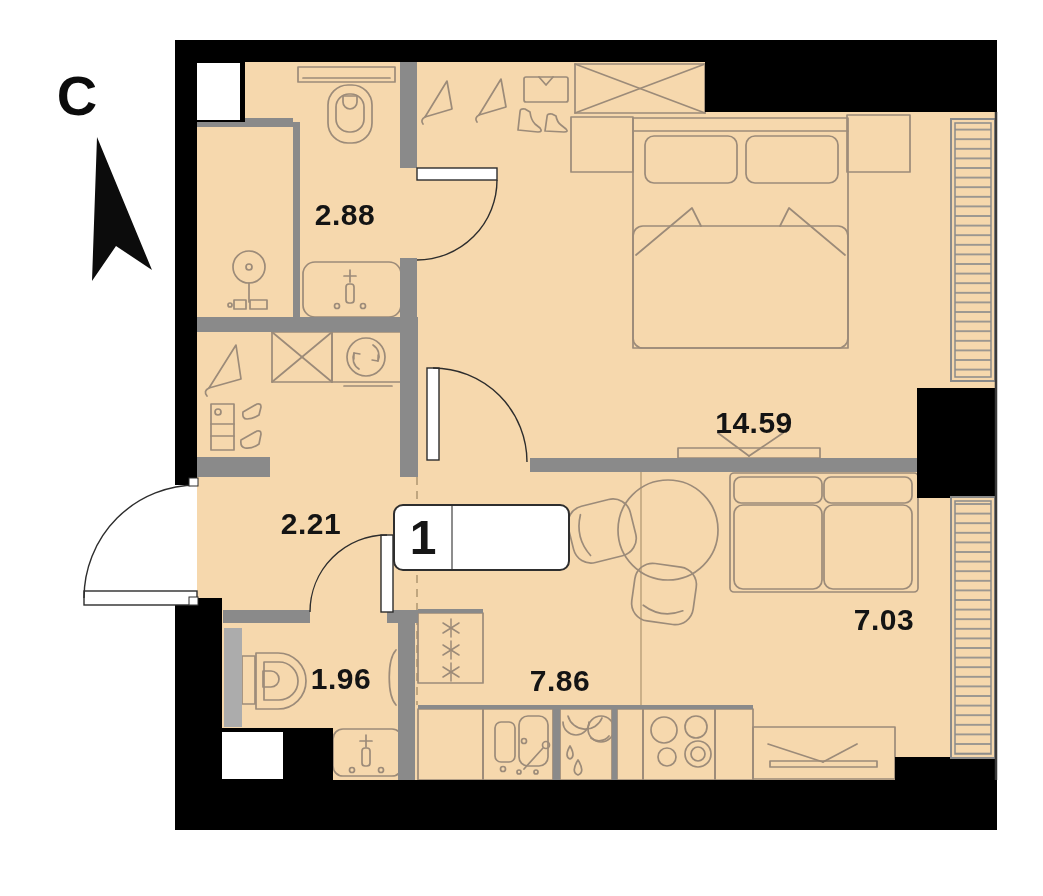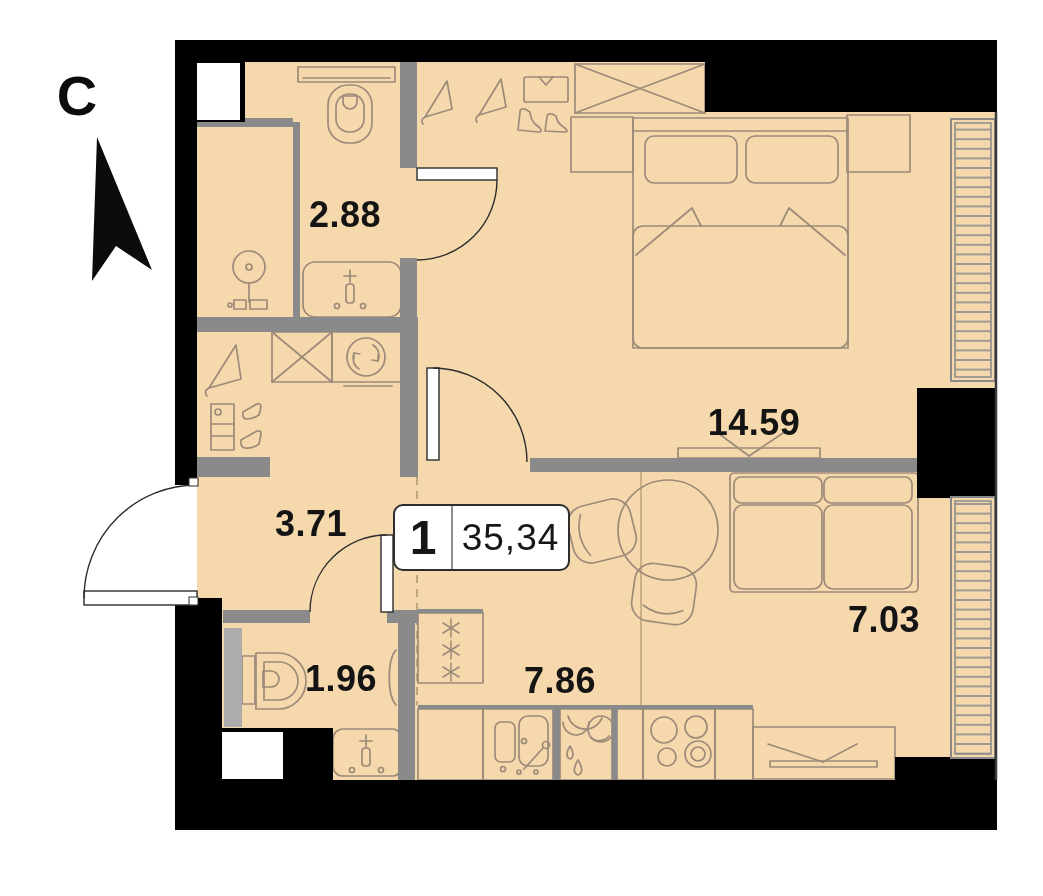--- a/index.html
+++ b/index.html
@@ -1,20 +1,20 @@
 <!DOCTYPE html>
 <html><head>
 <meta charset="utf-8">
 <style>
   html,body{margin:0;padding:0;background:#ffffff;}
   #stage{position:relative;width:1043px;height:896px;background:#ffffff;overflow:hidden;
          font-family:"Liberation Sans",sans-serif;}
   #plan-svg{position:absolute;left:0;top:0;}
   .room-label{position:absolute;transform:translate(-50%,-50%);
-    font-weight:700;font-size:36px;color:#141414;letter-spacing:.5px;white-space:nowrap;}
+    font-weight:700;font-size:30px;color:#141414;letter-spacing:.5px;white-space:nowrap;}
   #north-letter{position:absolute;left:77px;top:95px;transform:translate(-50%,-50%);
     font-size:56px;font-weight:600;color:#0c0c0c;}
   #unit-badge{position:absolute;left:393px;top:504px;width:177px;height:67px;
     background:#ffffff;border:2px solid #2e2e2e;border-radius:10px;
     display:flex;align-items:stretch;box-sizing:border-box;}
   #unit-badge .rooms{width:56px;display:flex;align-items:center;justify-content:center;
     font-size:48px;font-weight:700;color:#161616;border-right:2px solid #8d8d8d;}
   #unit-badge .area{flex:1;display:flex;align-items:center;justify-content:center;
     font-size:37px;font-weight:500;color:#161616;letter-spacing:1px;}
 </style>
@@ -302,23 +302,22 @@
     </g>
   </g>
 
   <path d="M97,137 L152,270 L116,246 L92,281 Z" fill="#0c0c0c"></path>
 </svg>
 
 <div id="north-letter">С</div>
 
 <div class="room-label" style="left:345px;top:215px;">2.88</div>
 <div class="room-label" style="left:754px;top:399px;margin-top:24px;">14.59</div>
-<div class="room-label" style="left:311px;top:524px;">3.71</div>
+<div class="room-label" style="left:311px;top:524px;">2.21</div>
 <div class="room-label" style="left:341px;top:679px;">1.96</div>
 <div class="room-label" style="left:560px;top:681px;">7.86</div>
 <div class="room-label" style="left:860px;top:620px;margin-left:24px;">7.03</div>
 
 <div id="unit-badge">
   <div class="rooms">1</div>
-  <div class="area">35,34</div>
 </div>
 
 </div>
 
 </body></html>

